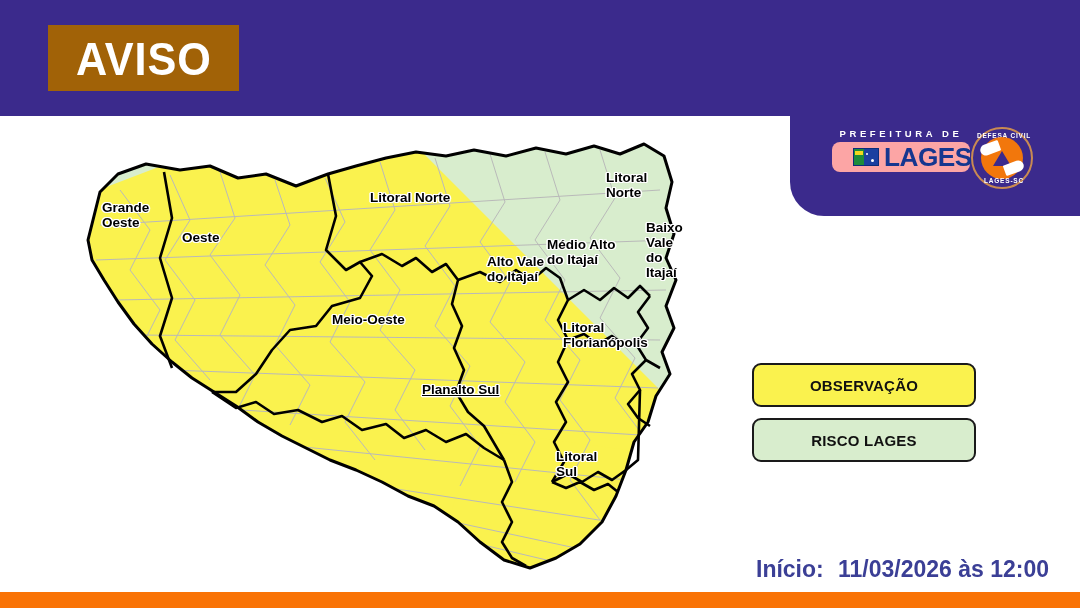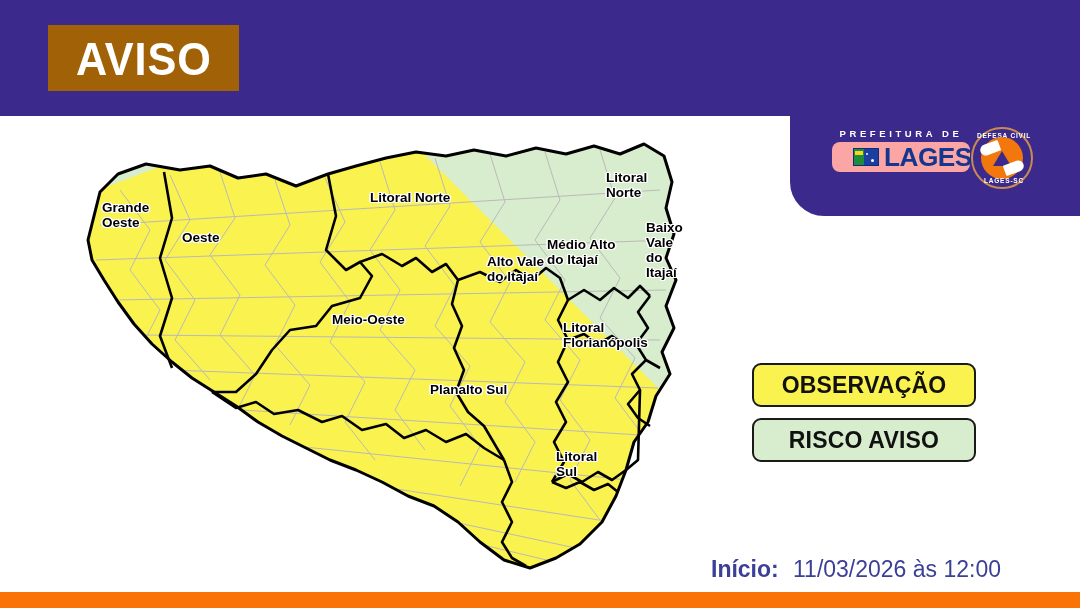--- a/index.html
+++ b/index.html
@@ -177,36 +177,36 @@
     position: absolute;
     width: 224px; height: 44px;
     border: 2px solid #1a1a1a;
     border-radius: 9px;
     display: flex; align-items: center; justify-content: center;
   }
   .legend-obs { left: 752px; top: 363px; background: #faf24e; }
   .legend-risk { left: 752px; top: 418px; background: #d8edcd; }
   .legend-text {
     color: #111111;
-    font-size: 23px;
+    font-size: 15px;
     font-weight: 700;
     letter-spacing: 0.2px;
   }
 
   
   .dates {
     position: absolute; left: 711px; top: 487px;
     color: #3b3f96;
     font-size: 23px;
     line-height: 33px;
     white-space: pre;
   }
-  .date-row { display: flex; }
+  .date-row { display: flex; margin-left: 45px; }
   .date-label { font-weight: 700; width: 82px; flex: 0 0 auto; }
-  .date-value { font-weight: 400; }
+  .date-value { font-weight: 700; }
 
   
   .bottom-bar {
     position: absolute; left: 0; top: 592px;
     width: 1080px; height: 16px;
     background: #f97306;
   }
 </style>
 </head>
 <body>
@@ -339,21 +339,21 @@
                L588,292 L574,312 L566,340 L556,366 L542,392 L520,414 L496,428
                L470,438 L444,430 L420,412 L398,392 L374,376 L348,366 L322,352
                L296,340 L270,330 L246,318 L222,306 L198,292 L176,276 L154,262
                L132,248 L112,232 L92,214 L74,194 L58,172 L44,150 L32,130 Z" fill="none" stroke="#000000" stroke-width="3" stroke-linejoin="round"></path>
     </svg>
 
     <div class="map-label" style="left:42px; top:70px; width:110px;">Grande
 Oeste</div>
     <div class="map-label" style="left:122px; top:100px; width:110px;">Oeste</div>
     <div class="map-label" style="left:272px; top:142px; width:120px;margin-top:40px;">Meio-Oeste</div>
-    <div class="map-label" style="left:370px; top:252px; width:120px;">Planalto Sul</div>
+    <div class="map-label" style="left:362px; top:252px; width:120px;text-decoration:underline;">Planalto Sul</div>
     <div class="map-label" style="left:496px; top:319px; width:110px;">Litoral
 Sul</div>
     <div class="map-label" style="left:310px; top:60px; width:160px;">Litoral Norte</div>
     <div class="map-label" style="left:546px; top:40px; width:110px;">Litoral
 Norte</div>
     <div class="map-label" style="left:487px; top:107px; width:140px;">Médio Alto
 do Itajaí</div>
     <div class="map-label" style="left:586px; top:90px; width:74px;">Baixo
 Vale
 do
@@ -361,21 +361,21 @@
     <div class="map-label" style="left:427px; top:124px; width:140px;">Alto Vale
 do Itajaí</div>
     <div class="map-label" style="left:503px; top:190px; width:150px;">Litoral
 Florianópolis</div>
   </div>
 
   <div class="legend-box legend-obs">
     <span class="legend-text">OBSERVAÇÃO</span>
   </div>
   <div class="legend-box legend-risk">
-    <span class="legend-text">RISCO AVISO</span>
+    <span class="legend-text">RISCO LAGES</span>
   </div>
 
   <div class="dates">
     <div class="date-row">
       <span class="date-label">Início:</span>
       <span class="date-value">11/03/2026 às 12:00</span>
     </div>
     
   </div>
 

